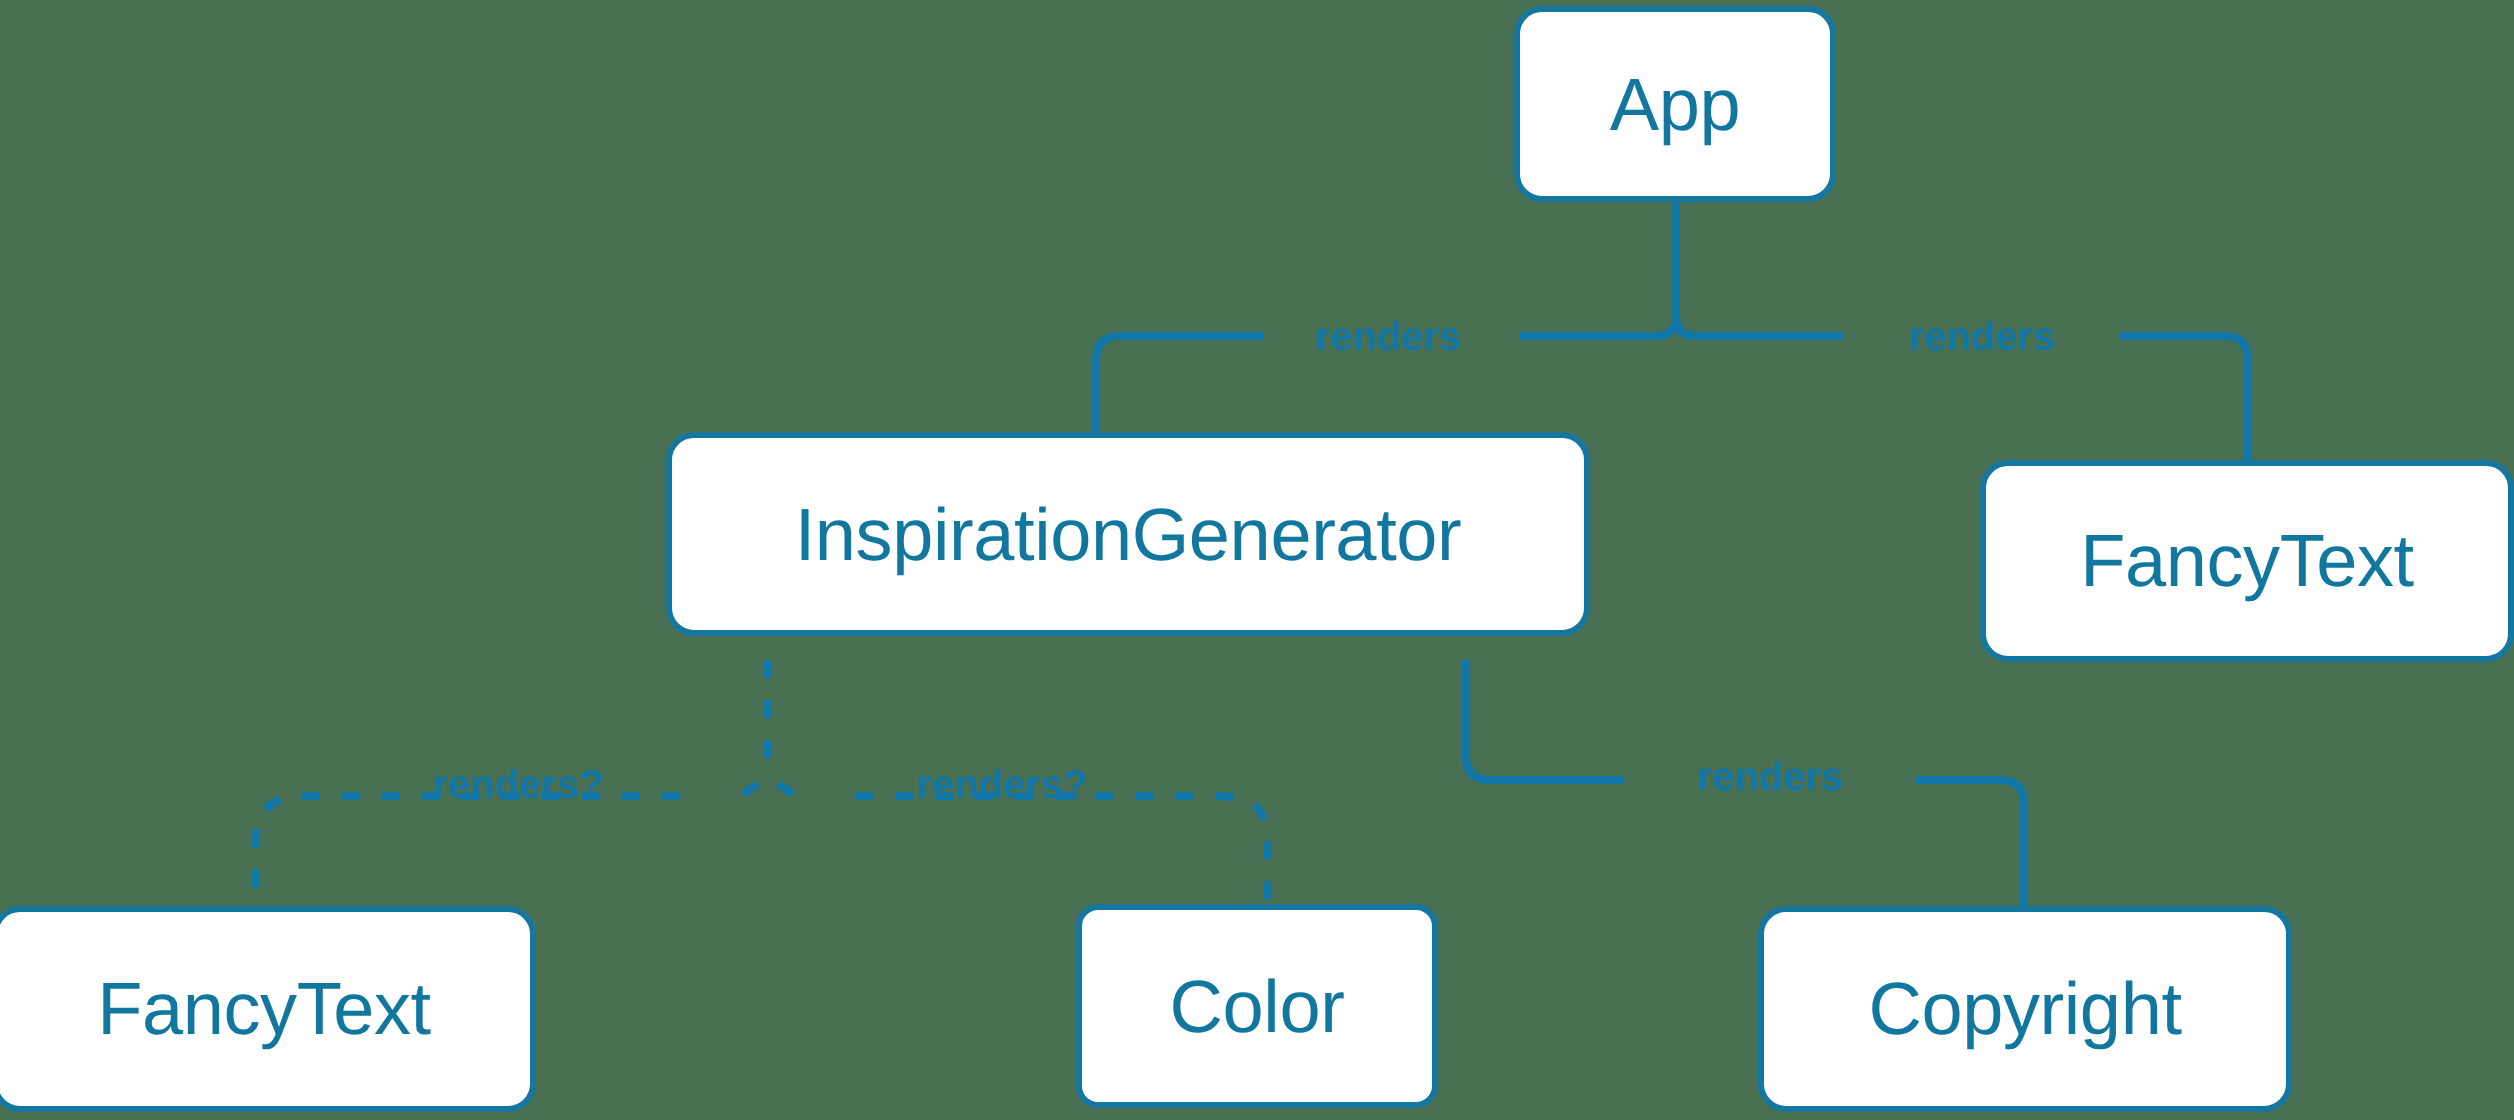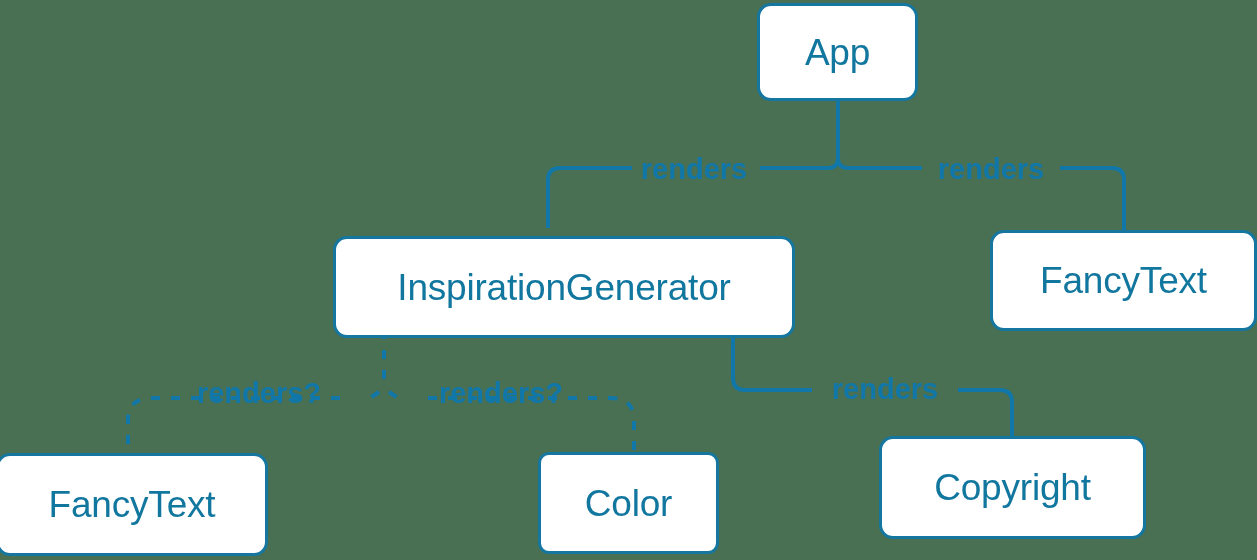--- a/index.html
+++ b/index.html
@@ -41,36 +41,36 @@
     color: #12779f;
     font-size: 37px;
     font-weight: 400;
     letter-spacing: -0.2px;
     line-height: 1;
     white-space: nowrap;
   }
   .edge-label {
     position: absolute;
     color: #1177a8;
-    font-size: 29px;
+    font-size: 20px;
     font-weight: 700;
     line-height: 1;
     white-space: nowrap;
     transform: translate(-50%, -50%);
     z-index: 2;
     text-align: center;
   }
 
   
   #node-app            { left: 757px;  top: 3px;   width: 161px; height: 98px; }
-  #node-inspiration    { left: 333px;  top: 236px; width: 462px; height: 102px; }
+  #node-inspiration    { left: 333px;  top: 216px; width: 462px; height: 102px; }
   #node-fancytext-right{ left: 990px;  top: 230px; width: 267px; height: 101px; }
   #node-fancytext-left { left: -4px;   top: 453px; width: 272px; height: 103px; }
   #node-color          { left: 538px;  top: 452px; width: 181px; height: 102px; border-radius: 11px; }
-  #node-copyright      { left: 879px;  top: 436px; width: 267px; height: 103px; }
+  #node-copyright      { left: 879px;  top: 453px; width: 267px; height: 103px; }
 
   
   #label-app-inspiration   { left: 694px; top: 169px; }
   #label-app-fancytext     { left: 991px; top: 169px; }
   #label-insp-fancytext    { left: 259px; top: 393px; }
   #label-insp-color        { left: 501px; top: 393px; }
   #label-insp-copyright    { left: 885px; top: 389px; }
 </style>
 </head>
 <body>

